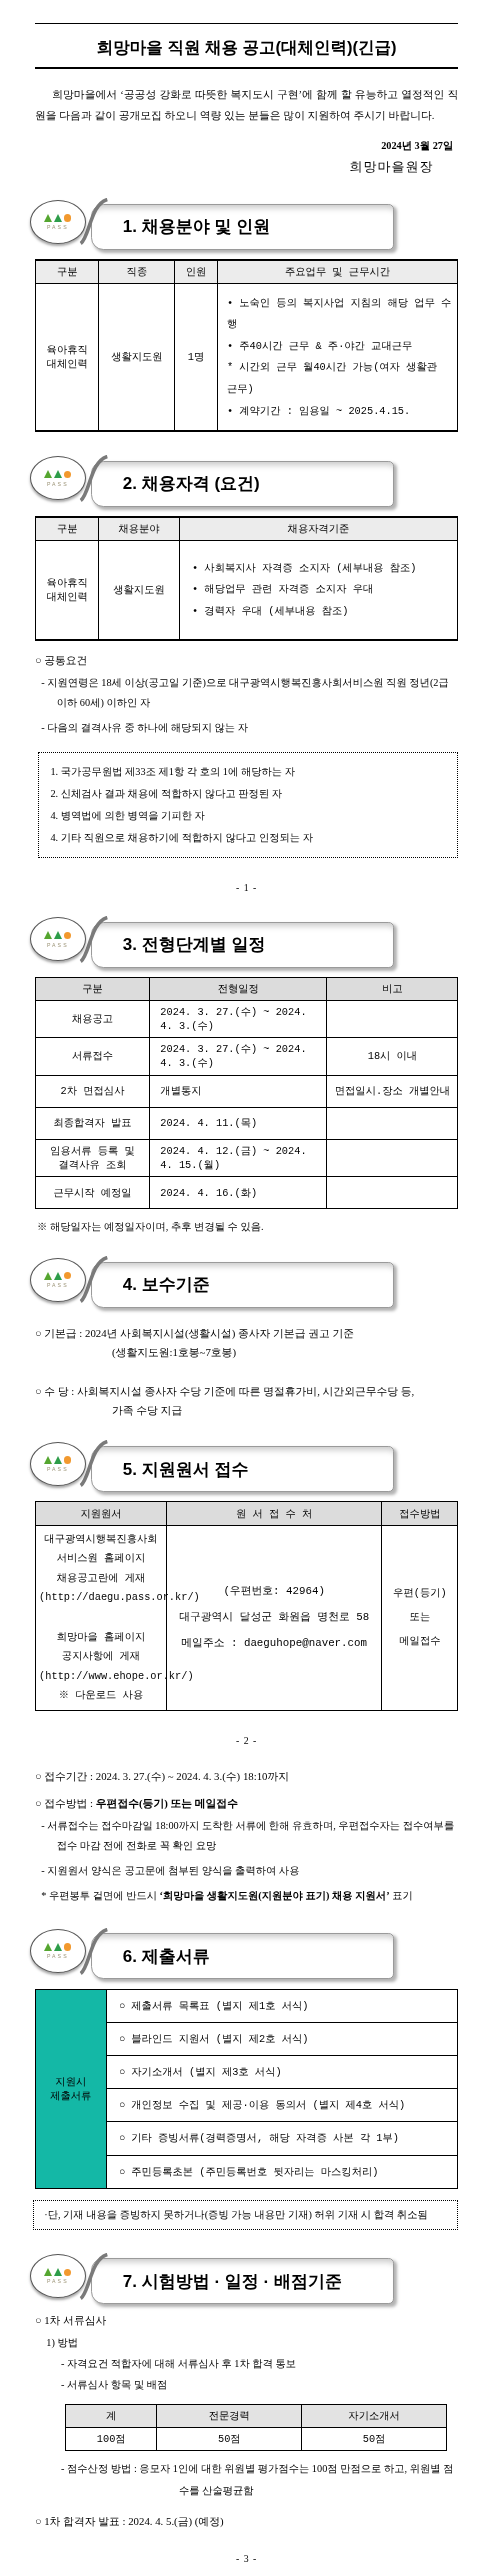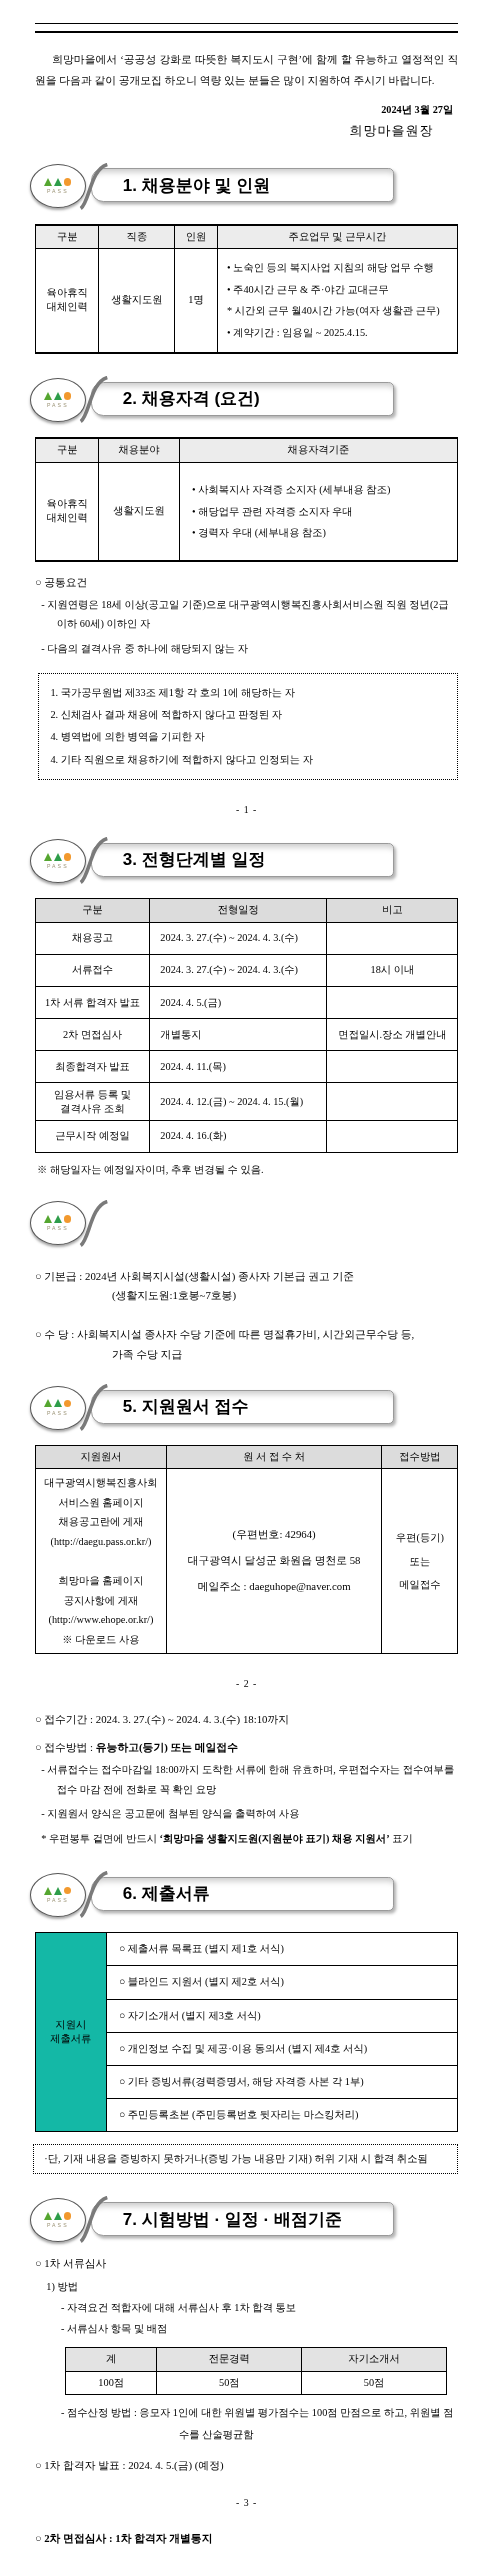--- a/index.html
+++ b/index.html
@@ -22,29 +22,29 @@
          box-shadow:0 2.1px 2.6px rgba(0,0,0,.35);
          display:flex;flex-direction:column;align-items:center;justify-content:center;}
   .logo-row{display:flex;align-items:center;gap:1.5px;}
   .tri{width:0;height:0;border-left:4.6px solid transparent;border-right:4.6px solid transparent;
        border-bottom:8.8px solid #55a630;}
   .tri.t2{border-bottom-color:#2e9d4a;}
   .dot{width:7.7px;height:7.7px;border-radius:50%;background:#f2992e;margin-left:0.5px;}
   .pass{font-family:"Liberation Sans",sans-serif;font-size:5.2px;letter-spacing:2.1px;
         color:#9a9274;margin-top:2.1px;}
   .swoosh{position:absolute;left:49px;top:-1.5px;width:30px;height:47px;z-index:2;}
-  .secbar{position:absolute;left:61px;top:4.1px;width:303px;height:34px;background:#fff;
+  .secbar{position:absolute;left:61px;top:4.1px;width:303px;height:46px;background:#fff;
           border:0.5px solid #9a9a9a;border-radius:12.4px 5.2px 5.2px 12.4px;
           box-shadow:2.1px 2.6px 3.1px rgba(0,0,0,.30), inset 0 8.2px 6.2px -5.2px #c9c9c9;
           display:flex;align-items:center;padding-left:31px;box-sizing:border-box;z-index:1;}
   .secbar .t{font-family:"Liberation Sans",sans-serif;font-weight:bold;font-size:17px;white-space:nowrap;}
 
   table{width:100%;border-collapse:collapse;table-layout:fixed;}
   th,td{border:0.8px solid #000;vertical-align:middle;text-align:center;
-        font-weight:normal;font-size:10.3px;padding:4.1px 3.1px;}
+        font-weight:normal;font-size:10.3px;padding:4.1px 3.1px;font-family:Liberation Mono, monospace;}
   .pre{white-space:pre-line;}
   .hdr{background:#e3e3e3;}
   .t-heavy{border-top:2.1px solid #000;border-bottom:2.1px solid #000;}
   .t-heavy thead th{border-bottom:1.3px solid #000;background:#ececec;}
   .t-med{border-top:1.3px solid #000;border-bottom:1.5px solid #000;}
   .t-med thead th{border-bottom:1px solid #000;background:#dcdcdc;}
   .left{text-align:left;padding-left:10.3px;}
   .duty-cell{padding:8.2px 5.2px 8.2px 9.3px;}
   .duty-line{text-align:left;line-height:2.1;}
   .qual-cell{padding:10.3px 5.2px 10.3px 12.4px;}
@@ -71,20 +71,21 @@
   .score-wrap{margin:11.3px 0 3.1px 30px;width:382px;}
   .score-wrap table{border:0.8px solid #000;}
   .bold{font-weight:bold;}
 </style>
 </head>
 <body>
 
 <div class="page">
 
   <div class="rule-thin"></div>
+  <div class="doc-title">희망마을 직원 채용 공고(대체인력)(긴급)</div>
   <div class="rule-thick"></div>
 
   <p class="intro">희망마을에서 ‘공공성 강화로 따뜻한 복지도시 구현’에 함께 할 유능하고 열정적인 직원을 다음과 같이 공개모집 하오니 역량 있는 분들은 많이 지원하여 주시기 바랍니다.</p>
   <div class="date-line">2024년 3월 27일</div>
   <div class="signer-line">희망마을원장</div>
 
   <div class="sec">
     <div class="badge">
       <span class="logo-row">
         <span class="tri"></span>
@@ -224,25 +225,20 @@
         <td>채용공고</td>
         <td class="left">2024. 3. 27.(수) ~ 2024. 4. 3.(수)</td>
         <td></td>
       </tr>
       <tr>
         <td>서류접수</td>
         <td class="left">2024. 3. 27.(수) ~ 2024. 4. 3.(수)</td>
         <td>18시 이내</td>
       </tr>
       <tr>
-        <td>1차 서류 합격자 발표</td>
-        <td class="left">2024. 4. 5.(금)</td>
-        <td></td>
-      </tr>
-      <tr>
         <td>2차 면접심사</td>
         <td class="left">개별통지</td>
         <td>면접일시.장소 개별안내</td>
       </tr>
       <tr>
         <td>최종합격자 발표</td>
         <td class="left">2024. 4. 11.(목)</td>
         <td></td>
       </tr>
       <tr>
@@ -265,20 +261,23 @@
       <span class="logo-row">
         <span class="tri"></span>
         <span class="tri t2"></span>
         <span class="dot"></span>
       </span>
       <span class="pass">PASS</span>
     </div>
     <svg class="swoosh" viewBox="0 0 58 92">
       <path d="M55,3 C22,12 20,78 3,89" stroke="#7a7a7a" stroke-width="7" fill="none"></path>
     </svg>
+    <div class="secbar">
+      <span class="t">4. 보수기준</span>
+    </div>
   </div>
 
   <div class="pay-line">○ 기본급 : 2024년 사회복지시설(생활시설) 종사자 기본급 권고 기준</div>
   <div class="pay-cont">(생활지도원:1호봉~7호봉)</div>
   <div class="pay-line">○ 수  당 : 사회복지시설 종사자 수당 기준에 따른 명절휴가비, 시간외근무수당 등,</div>
   <div class="pay-cont">가족 수당 지급</div>
 
   <div class="sec">
     <div class="badge">
       <span class="logo-row">
@@ -326,21 +325,21 @@
         <td class="pre apply-col3">우편(등기)
 또는
 메일접수</td>
       </tr>
     </tbody>
   </table>
 
   <div class="pagemark">- 2 -</div>
 
   <div class="o-line">○ 접수기간 : 2024. 3. 27.(수) ~ 2024. 4. 3.(수) 18:10까지</div>
-  <div class="o-line"><span>○ 접수방법 : </span><span class="bold">유능하고(등기) 또는 메일접수</span></div>
+  <div class="o-line"><span>○ 접수방법 : </span><span class="bold">우편접수(등기) 또는 메일접수</span></div>
   <div class="sub-line hang">- 서류접수는 접수마감일 18:00까지 도착한 서류에 한해 유효하며, 우편접수자는 접수여부를 접수 마감 전에 전화로 꼭 확인 요망</div>
   <div class="sub-line hang">- 지원원서 양식은 공고문에 첨부된 양식을 출력하여 사용</div>
   <div class="sub-line hang"><span>* 우편봉투 겉면에 반드시 </span><span class="bold">‘희망마을 생활지도원(지원분야 표기) 채용 지원서’</span><span> 표기</span></div>
 
   <div class="sec">
     <div class="badge">
       <span class="logo-row">
         <span class="tri"></span>
         <span class="tri t2"></span>
         <span class="dot"></span>

